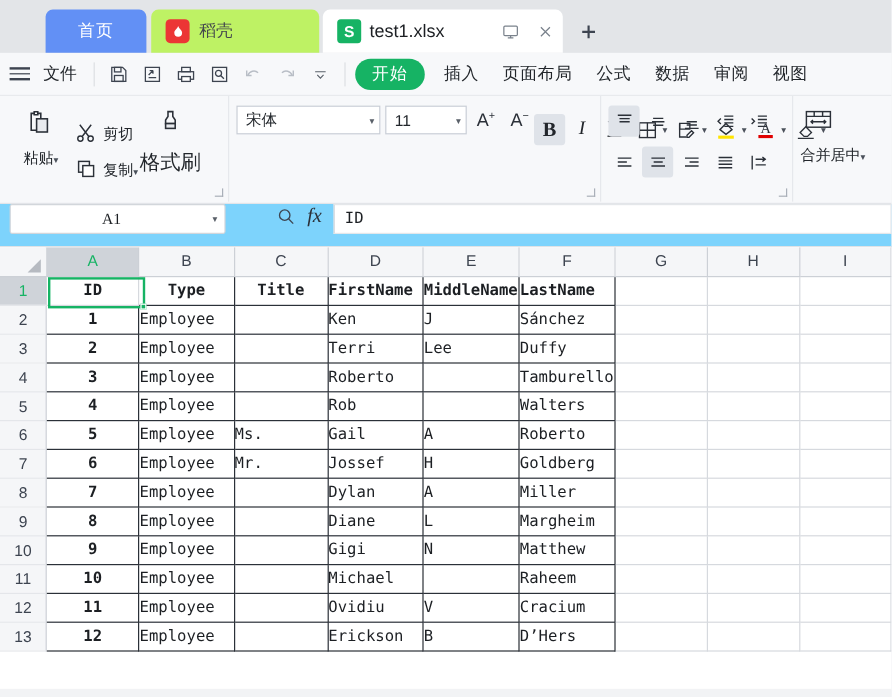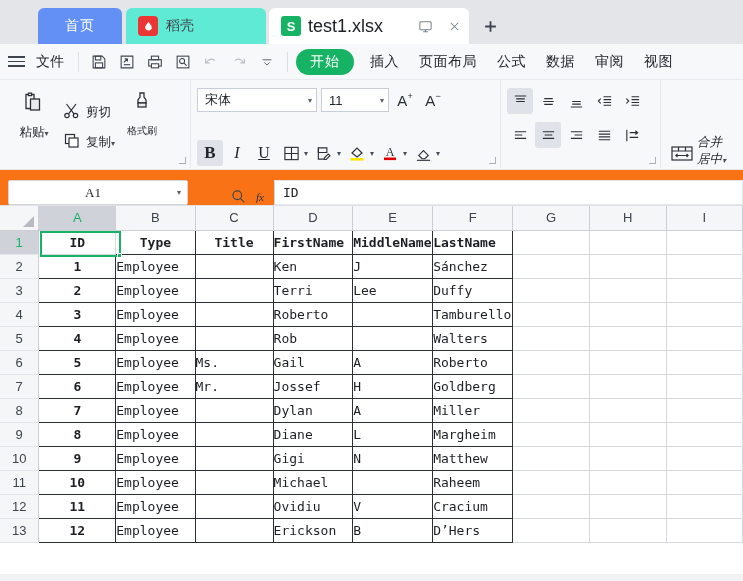--- a/index.html
+++ b/index.html
@@ -32,21 +32,21 @@
     margin-left: 34px;
   }
   .tab-home {
     background: #6290f5;
     color: #fff;
     width: 84px;
     justify-content: center;
     letter-spacing: 1px;
   }
   .tab-docer {
-    background: #5eead4;
+    background: #bef264;
     color: #42464d;
     width: 140px;
     margin-left: 4px;
     gap: 8px;
   }
   .docer-icon {
     width: 20px; height: 20px;
     border-radius: 4px;
     background: #ec3535;
     color: #fff;
@@ -64,21 +64,21 @@
   }
   .xls-icon {
     width: 20px; height: 20px;
     border-radius: 3px;
     background: #16b364;
     color: #fff;
     font-size: 13px; font-weight: bold;
     display: flex; align-items: center; justify-content: center;
     font-family: "Liberation Sans", sans-serif;
   }
-  .tab-file-name { flex: 1; font-size: 18px; }
+  .tab-file-name { flex: 1; font-size: 15px; }
   .tab-icon-btn {
     width: 22px; height: 22px;
     display: flex; align-items: center; justify-content: center;
     color: #6b7280;
   }
   .tab-plus {
     width: 34px; height: 36px;
     display: flex; align-items: center; justify-content: center;
     color: #3d4450;
     font-size: 21px;
@@ -158,25 +158,25 @@
     padding-top: 4px;
   }
   .clip-paste .lbl { font-size: 12.5px; color: #22262b; margin-top: 5px; }
   .clip-right { display: flex; flex-direction: column; justify-content: center; padding-top: 6px; }
   .clip-row { display: flex; align-items: flex-end; gap: 4px; height: 30px; font-size: 12.5px; color: #22262b; }
   .fmt-painter {
     width: 54px;
     display: flex; flex-direction: column; align-items: center;
     padding-top: 4px;
   }
-  .fmt-painter .lbl { font-size: 10px; color: #22262b; margin-top: 5px; }
+  .fmt-painter .lbl { font-size: 17px; color: #22262b; margin-top: 5px; }
   .caret { font-size: 8px; color: #4b515b; }
 
   
-  .font-group { flex-direction: column; display: flex; padding-top: 8px; gap: 21px; }
+  .font-group { display: flex; padding-top: 8px; }
   .font-row1 { display: flex; align-items: center; gap: 4px; }
   .font-row2 { display: flex; align-items: center; gap: 1px; margin-top: 7px; }
   .combo {
     height: 24px;
     border: 1px solid #c9ced6;
     background: #fff;
     display: flex; align-items: center;
     padding: 0 4px 0 7px;
     font-size: 13px;
     color: #22262b;
@@ -206,47 +206,47 @@
   
   .align-group { flex-direction: column; display: flex; padding-top: 8px; }
   .align-row { display: flex; align-items: center; gap: 2px; }
   .align-row.r2 { margin-top: 8px; }
   .abtn {
     width: 26px; height: 26px;
     display: flex; align-items: center; justify-content: center;
   }
   .abtn.active { background: #dfe3e9; border-radius: 3px; }
 
-  .merge-group { display: flex; flex-direction: row; align-items: flex-end; padding-top: 10px; font-style: italic; }
+  .merge-group { display: flex; flex-direction: column; align-items: flex-start; padding-top: 10px; }
   .merge-group .lbl { font-size: 12.5px; color: #22262b; margin-top: 7px; }
 
   
   .formulabar {
     height: 36px;
-    background: #f97316;
+    background: #7dd3fc;
     display: flex;
-    align-items: flex-end;
+    align-items: flex-start;
     padding: 0 0 0 8px;
     border-bottom: 1px solid #dfe2e6;
   }
   .namebox {
     width: 180px; height: 25px;
     background: #fff;
     border: 1px solid #d2d6db;
     border-radius: 2px;
     display: flex; align-items: center;
     font-size: 13px;
     font-family: "Liberation Serif", serif;
     color: #1c1f23;
     position: relative;
   }
   .namebox .nv { flex: 1; text-align: center; }
   .namebox .ar { font-size: 8px; color: #5a6069; padding-right: 6px; }
   .fb-icons { display: flex; align-items: center; gap: 9px; padding: 0 10px 0 42px; }
-  .fx { font-family: "Liberation Serif", serif; font-style: italic; font-size: 11px; color: #2b3038; }
+  .fx { font-family: "Liberation Serif", serif; font-style: italic; font-size: 17px; color: #2b3038; }
   .formula-input {
     flex: 1; height: 25px;
     background: #fff;
     border: 1px solid #e4e7ea;
     border-left: 1px solid #d2d6db;
     display: flex; align-items: center;
     padding-left: 8px;
     font-family: "DejaVu Sans Mono", monospace;
     font-size: 13px;
     color: #1c1f23;

